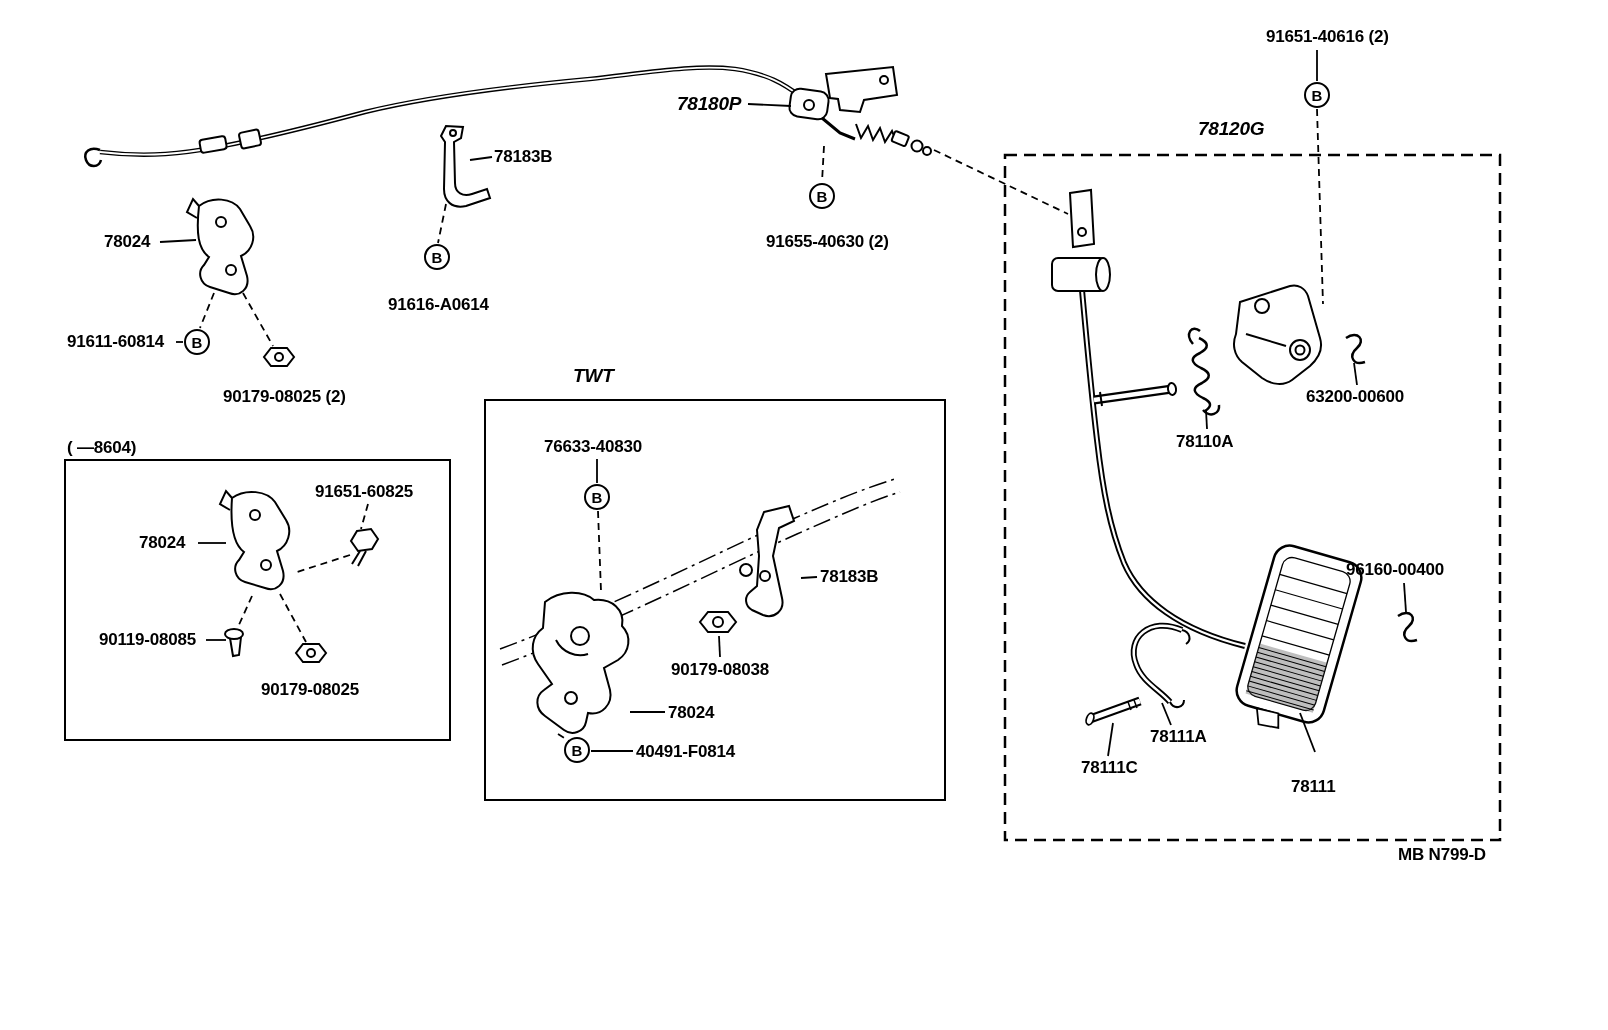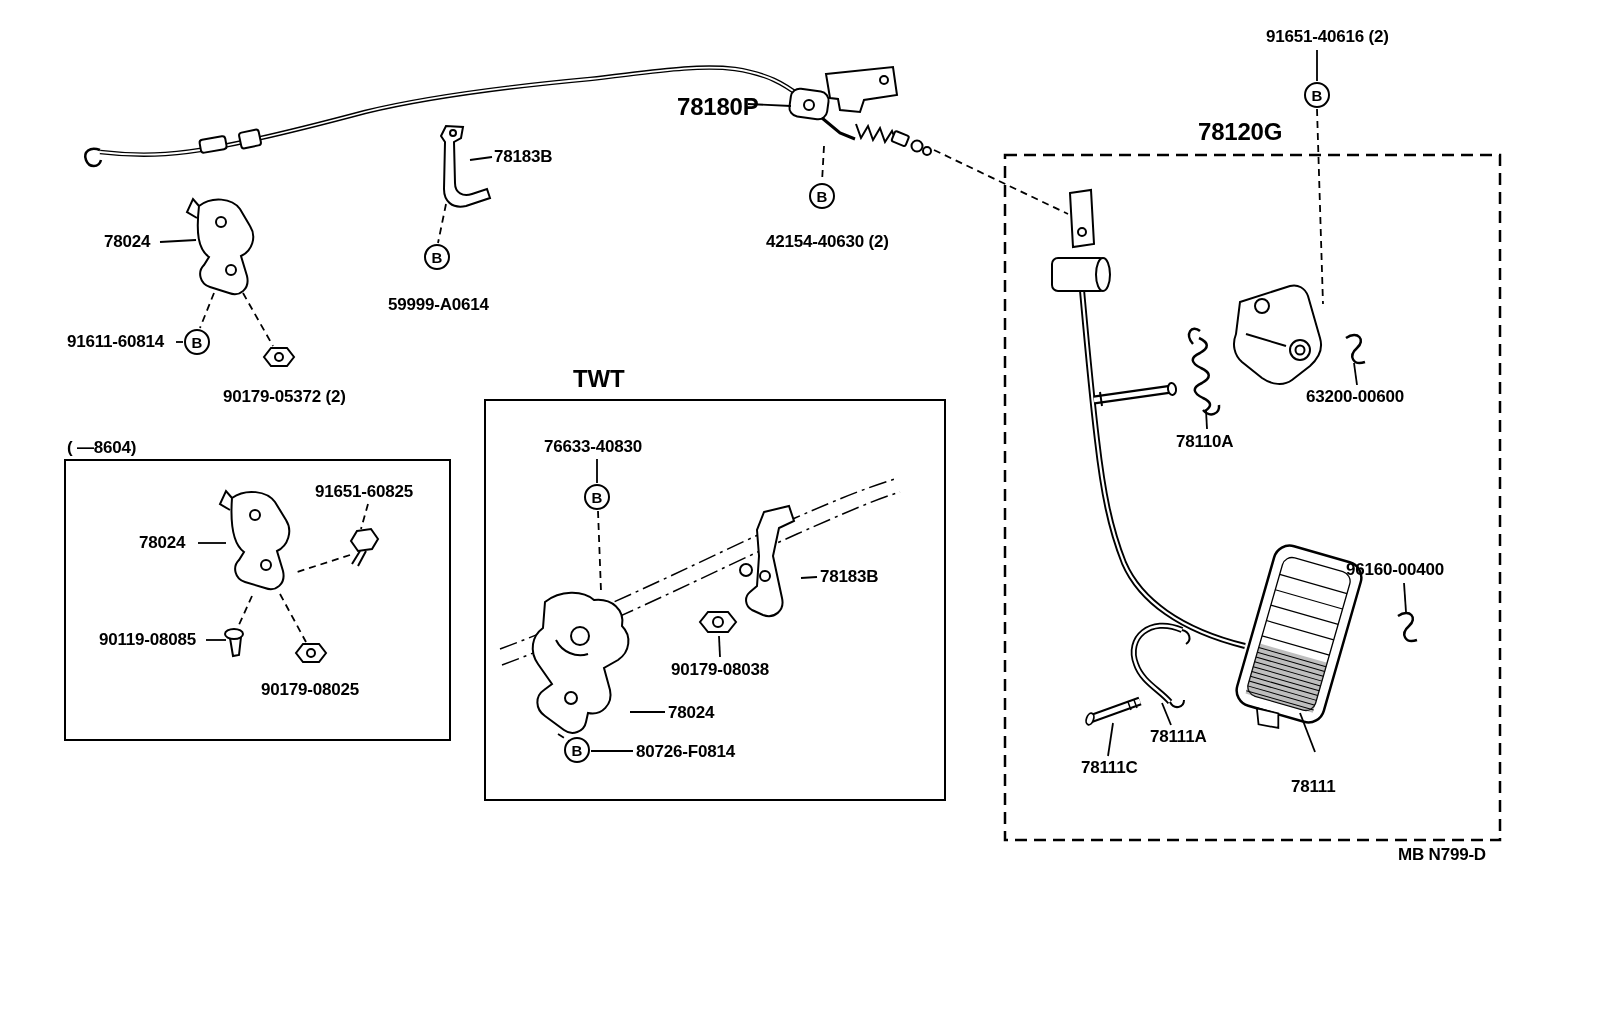--- a/index.html
+++ b/index.html
@@ -1,20 +1,20 @@
 <!DOCTYPE html>
 <html><head>
 <meta charset="utf-8">
 <style>
   html,body{margin:0;padding:0;background:#fff;}
   #diagram{position:relative;width:1608px;height:882px;background:#fff;overflow:hidden;
            font-family:"Liberation Sans",sans-serif;color:#000;}
   #lineart{position:absolute;left:0;top:0;}
   .lbl{position:absolute;font-weight:700;font-size:17px;white-space:nowrap;letter-spacing:-0.2px;}
-  .lbl.big{font-size:24px;}
+  .lbl.big{font-size:19px;font-style:italic;}
   .bmark{position:absolute;width:22px;height:22px;border:2px solid #000;border-radius:50%;
          font-weight:700;font-size:15px;display:flex;align-items:center;justify-content:center;
          background:#fff;}
 </style>
 </head>
 <body>
 
 <div id="diagram">
 
   <svg id="lineart" width="1608" height="1030" viewBox="0 0 1608 1030">
@@ -206,30 +206,30 @@
       <path d="M 598 511 L 601 591"></path>
       <path d="M 558 734 L 569 741"></path>
     </g>
   </svg>
 
   <div class="lbl" style="left:1266px;top:27px">91651-40616 (2)</div>
   <div class="lbl big" style="left:1198px;top:118px">78120G</div>
   <div class="lbl big" style="left:677px;top:93px">78180P</div>
   <div class="lbl" style="left:494px;top:147px">78183B</div>
   <div class="lbl" style="left:104px;top:232px">78024</div>
-  <div class="lbl" style="left:388px;top:295px">59999-A0614</div>
+  <div class="lbl" style="left:388px;top:295px">91616-A0614</div>
   <div class="lbl" style="left:67px;top:332px">91611-60814</div>
-  <div class="lbl" style="left:223px;top:387px">90179-05372 (2)</div>
-  <div class="lbl" style="left:766px;top:232px">42154-40630 (2)</div>
+  <div class="lbl" style="left:223px;top:387px">90179-08025 (2)</div>
+  <div class="lbl" style="left:766px;top:232px">91655-40630 (2)</div>
   <div class="lbl big" style="left:573px;top:365px">TWT</div>
   <div class="lbl" style="left:544px;top:437px">76633-40830</div>
   <div class="lbl" style="left:820px;top:567px">78183B</div>
   <div class="lbl" style="left:671px;top:660px">90179-08038</div>
   <div class="lbl" style="left:668px;top:703px">78024</div>
-  <div class="lbl" style="left:636px;top:742px">80726-F0814</div>
+  <div class="lbl" style="left:636px;top:742px">40491-F0814</div>
   <div class="lbl" style="left:67px;top:438px">( —8604)</div>
   <div class="lbl" style="left:139px;top:533px">78024</div>
   <div class="lbl" style="left:315px;top:482px">91651-60825</div>
   <div class="lbl" style="left:99px;top:630px">90119-08085</div>
   <div class="lbl" style="left:261px;top:680px">90179-08025</div>
   <div class="lbl" style="left:1176px;top:432px">78110A</div>
   <div class="lbl" style="left:1306px;top:387px">63200-00600</div>
   <div class="lbl" style="left:1346px;top:560px">96160-00400</div>
   <div class="lbl" style="left:1150px;top:727px">78111A</div>
   <div class="lbl" style="left:1081px;top:758px">78111C</div>

